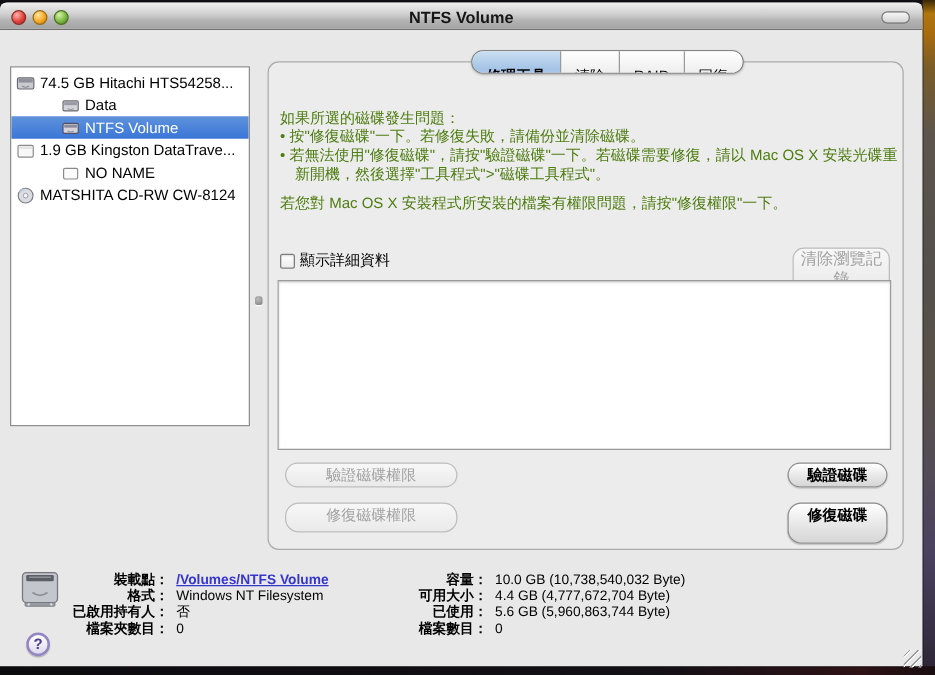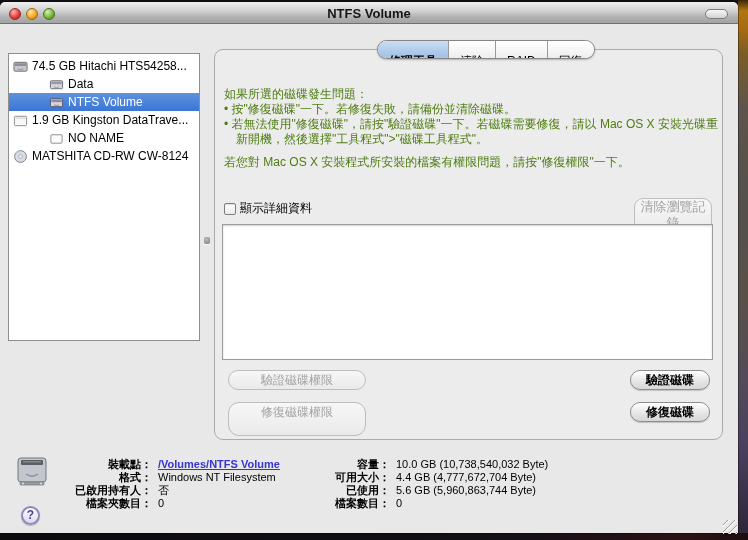--- a/index.html
+++ b/index.html
@@ -109,36 +109,36 @@
     box-shadow:0 1px 1px rgba(0,0,0,.18), inset 0 1px 0 #fff;
     color:#000; cursor:default;
   }
   .btn.disabled {
     border-color:#bdbdbd; color:#a2a2a2;
     background:linear-gradient(180deg,#f7f7f7,#eaeaea);
     box-shadow:none;
   }
   .btn-clear   { left:634px; top:196px; width:78px;  height:34px; line-height:16px; font-size:13px; border-radius:9px; }
   .btn-vperm   { left:228px; top:368px; width:138px; height:20px; line-height:19px; }
-  .btn-rperm   { left:228px; top:400px; width:138px; height:34px; line-height:19px; }
+  .btn-rperm   { left:228px; top:400px; width:138px; height:24px; line-height:19px; }
   .btn-vdisk   { left:630px; top:368px; width:80px;  height:20px; line-height:19px; font-weight:700; }
-  .btn-rdisk   { left:630px; top:400px; width:80px;  height:20px; line-height:19px; font-weight:700; }
+  .btn-rdisk   { left:630px; top:400px; width:80px;  height:33px; line-height:19px; font-weight:700; }
 
   .logarea {
     position:absolute; left:222px; top:222px; width:491px; height:136px;
     background:#fff; border:1px solid #9b9b9b;
     box-shadow:inset 0 1px 2px rgba(0,0,0,.18);
   }
 
   
   .info { position:absolute; font-size:11px; line-height:13px; color:#000; }
   .info .row { display:flex; }
   .info .lab { width:135px; text-align:right; font-weight:700; white-space:nowrap; }
   .info .val { margin-left:6px; white-space:nowrap; }
-  .info-left  { left:0px;   top:456px;padding-left:17px; }
+  .info-left  { left:0px;   top:456px; }
   .info-right { left:255px; top:456px; }
   a.mountlink { color:#3535cf; text-decoration:underline; font-weight:700; }
 
   .hd-icon { position:absolute; left:13px; top:452px; width:38px; height:36px; }
   .help-btn {
     position:absolute; left:21px; top:504px; width:19px; height:19px;
     border-radius:50%; border:2px solid #9286c2;
     background:linear-gradient(180deg,#ffffff,#ddd9ec);
     color:#4d3f8c; font-size:12px; font-weight:700;
     text-align:center; line-height:15px; cursor:default;

